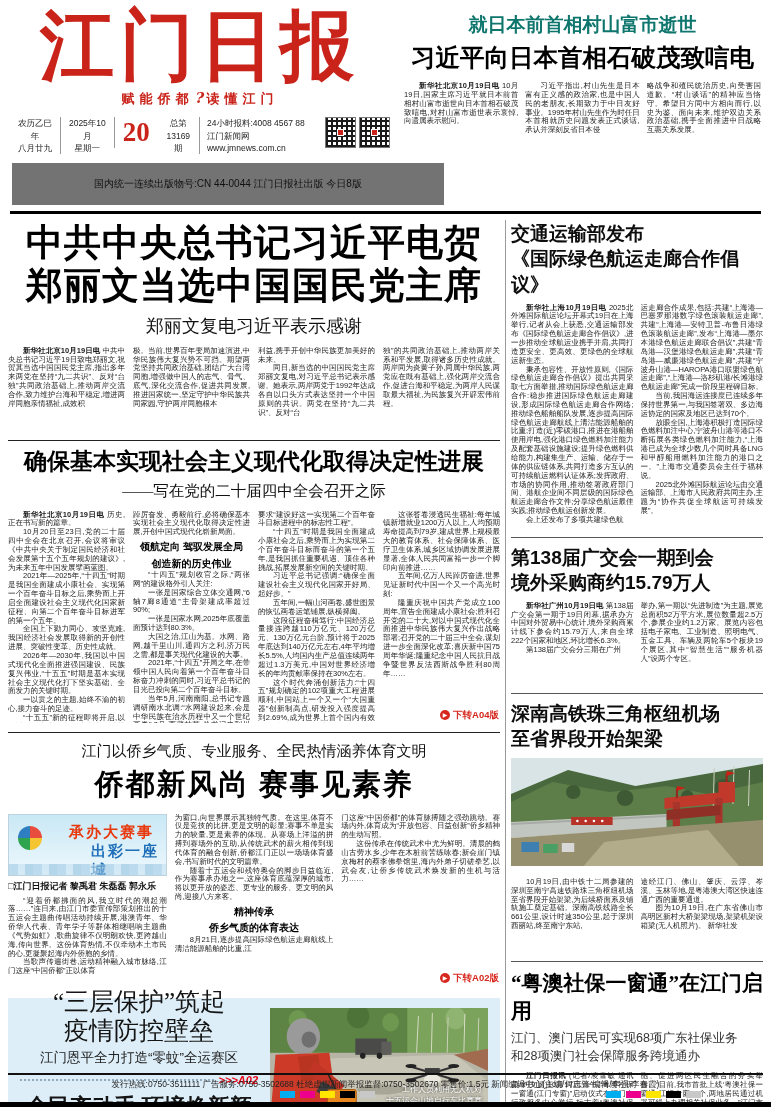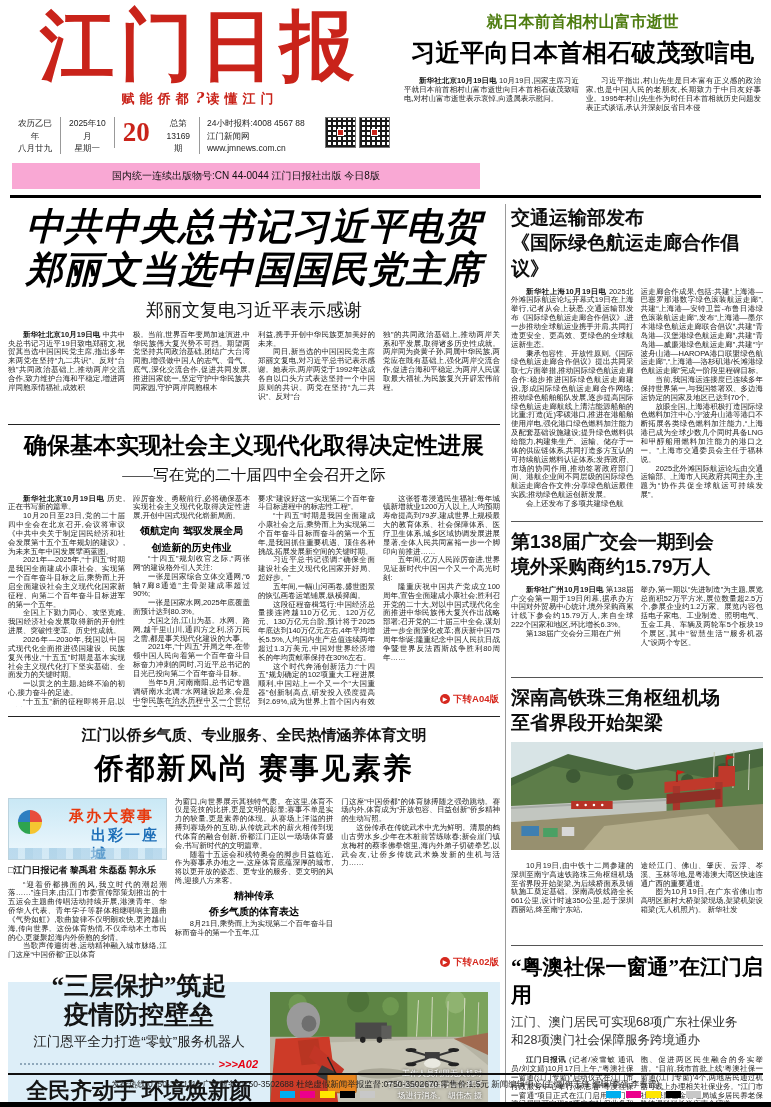--- a/index.html
+++ b/index.html
@@ -27,27 +27,27 @@
   .ds-seg { padding:0 7px; font-size:8.5px; line-height:1.45; color:#222; text-align:center; }
   .ds-seg + .ds-seg { border-left:1px solid #999; }
   .ds-day { font-size:27px; font-weight:bold; color:#c9231a; padding:0 8px;
     border-left:1px solid #999; font-family:"Liberation Serif",serif; }
   .ds-qr { display:flex; gap:3px; margin-left:6px; }
   .qr { width:31px; height:31px; border:1px solid #777; position:relative;
     background:
       repeating-linear-gradient(0deg,#1b1b1b 0 2px,transparent 2px 5px),
       repeating-linear-gradient(90deg,#1b1b1b 0 2px,#fff 2px 5px); }
   .qr::after { content:""; position:absolute; inset:11px; background:#c9231a; border:1px solid #fff; }
-  .pub-bar { background:#f9a8d4; width:468px; margin:9px 0 0 2px; text-align:center;
-    font-size:10px; padding:6px 0; color:#111; }
+  .pub-bar { background:#737373; width:432px; margin:9px 0 0 2px; text-align:center;
+    font-size:10px; padding:14px 0; color:#111; }
   .head-rule { height:3px; background:#000; margin-top:6px; }
 
   
   .mast-right { flex:1; padding:4px 0 0 14px; }
-  .obit-kicker { text-align:center; font-size:16px; font-weight:bold; color:#4d7c0f; }
+  .obit-kicker { text-align:center; font-size:19px; font-weight:bold; color:#0f766e; }
   .obit-head { text-align:center; font-size:24.5px; font-weight:900; margin:3px 0 8px; color:#000; }
   .obit-cols { display:flex; gap:7px; }
   .obit-col { flex:1; height:68px; overflow:hidden; }
 
   
   p.para { font-size:7.5px; line-height:1.18; text-align:justify; text-indent:2em;
     color:#1b1b1b; margin:0; }
   p.para b { font-weight:bold; }
   p.cont { text-indent:0; }
   p.colhead { text-indent:0; text-align:center; font-weight:900; font-size:10px;
@@ -62,51 +62,51 @@
     text-align:center; margin-right:3px; vertical-align:1px; }
 
   
   .main { display:flex; padding:0 8px; }
   .left-region { width:492px; }
   .v-divider { width:1px; background:#9a9a9a; margin:6px 5px 0; }
   .right-region { flex:1; overflow:hidden; }
 
   
   .a1 { text-align:center; padding-top:8px; }
-  .a1 .hl { font-size:37px; font-weight:900; line-height:1.14; letter-spacing:1px; color:#000;font-style:italic; }
+  .a1 .hl { font-size:37px; font-weight:900; line-height:1.14; letter-spacing:1px; color:#000; }
   .a1 .sub { font-size:18px; margin:7px 0 9px; color:#111; }
   .a1 .colwrap { text-align:left; }
   .a1 .col { height:84px; }
   .sep-strong { border-bottom:1.5px solid #222; margin:9px 0 7px; }
 
   
   .a2 .hl { font-size:23px; font-weight:900; text-align:center; line-height:1.25; color:#000; }
   .a2 .sub { font-size:15.5px; text-align:center; margin:4px 0 9px; color:#111; }
   .a2 .col { height:212px; }
 
   
   .a3 { padding-top:2px; }
-  .a3 .kicker { font-size:15px; text-align:center; font-weight:bold; color:#111; }
+  .a3 .kicker { font-size:15px; text-align:center; font-weight:normal; color:#111; }
   .a3 .hl { font-size:29px; font-weight:900; text-align:center; letter-spacing:2px;
     margin:4px 0 9px; color:#000; }
   .a3 .col { height:172px; }
   .promo { height:62px; background:linear-gradient(180deg,#c9e8f5,#eef8fd);
     border:1px solid #bcd3de; position:relative; margin-bottom:4px; padding:8px 4px 2px 60px; overflow:hidden; }
   .promo .l1 { color:#e8380d; font-weight:900; font-size:15px; letter-spacing:2px; }
   .promo .l2 { color:#1e6fb8; font-weight:900; font-size:15px; letter-spacing:2px; margin-left:22px; }
   .promo-ball { position:absolute; left:9px; top:11px; width:24px; height:24px; border-radius:50%;
     background:conic-gradient(#e84c3d 0 25%,#f5c531 0 50%,#2ea44f 0 75%,#2d7fc1 0); }
   .promo::after { content:""; position:absolute; left:0; right:0; bottom:0; height:11px; opacity:.6;
     background:repeating-linear-gradient(90deg,#9cc8e4 0 9px,#c3e0f0 9px 16px,#8fc0de 16px 24px); }
   .byline { font-size:9px; font-weight:bold; margin:3px 0 4px; color:#111; }
 
   
   .promo-box { margin-top:12px; background:#ddeef8; display:flex; padding:10px 12px; gap:12px; height:134px; }
   .pb-left { width:238px; text-align:center; display:flex; flex-direction:column; justify-content:center; }
-  .pb1 { font-size:25px; font-weight:700; line-height:1.15; color:#141414; }
+  .pb1 { font-size:25px; font-weight:400; line-height:1.15; color:#141414; }
   .pb1-sub { font-size:13.5px; margin-top:3px; color:#222; }
   .pb-jumprow { display:flex; align-items:center; margin:7px 0 6px; }
   .pb-dots { flex:1; border-bottom:2px dotted #8fa8bb; }
   .pb-jump { color:#e60012; font-weight:900; font-size:11px; font-style:italic; margin-left:5px; }
   .pb2 { font-size:22px; font-weight:900; color:#141414; }
   .pb2-sub { font-size:12.5px; margin-top:2px; color:#222; }
   .pb-photo { flex:1; position:relative; overflow:hidden; }
   .pb-photo svg { display:block; width:100%; height:100%; }
   .pb-cap { position:absolute; right:6px; bottom:4px; }
   .pb-cap p { font-size:8px; line-height:1.4; color:#fff; text-align:right; text-indent:0;
@@ -176,20 +176,23 @@
       <div class="mast-right">
         <div class="obit-kicker">就日本前首相村山富市逝世</div>
         <div class="obit-head serif">习近平向日本首相石破茂致唁电</div>
         <div class="obit-cols">
           <div class="obit-col">
               <p class="para"><b>新华社北京10月19日电 </b>10月19日,国家主席习近平就日本前首相村山富市逝世向日本首相石破茂致唁电,对村山富市逝世表示哀悼,向遗属表示慰问。</p>
             </div>
           <div class="obit-col">
               <p class="para">习近平指出,村山先生是日本富有正义感的政治家,也是中国人民的老朋友,长期致力于中日友好事业。1995年村山先生作为时任日本首相就历史问题发表正式谈话,承认并深刻反省日本侵</p>
             </div>
+          <div class="obit-col">
+              <p class="para cont">略战争和殖民统治历史,向受害国道歉。“村山谈话”的精神应当恪守。希望日方同中方相向而行,以史为鉴、面向未来,维护双边关系政治基础,携手全面推进中日战略互惠关系发展。</p>
+            </div>
         </div>
       </div>
     </div>
     <div class="head-rule"></div>
   </div>
 
   <div class="main">
 
     <div class="left-region">
 
@@ -271,35 +274,35 @@
             <div>
                 <p class="para">“迎着侨都拂面的风,我立时代的潮起潮落……”连日来,由江门市委宣传部策划推出的十五运会主题曲传唱活动持续开展,港澳青年、华侨华人代表、青年学子等群体相继唱响主题曲《气势如虹》,歌曲旋律不仅明朗欢快,更跨越山海,传向世界。这份体育热情,不仅牵动本土市民的心,更凝聚起海内外侨胞的乡情。</p>
                 <p class="para">当歌声传遍街巷,运动精神融入城市脉络,江门这座“中国侨都”正以体育</p>
               </div>
           </div>
           <div class="col">
               <p class="para cont">为窗口,向世界展示其独特气质。在这里,体育不仅是竞技的比拼,更是文明的彰显;赛事不单是实力的较量,更是素养的体现。从赛场上洋溢的拼搏到赛场外的互助,从传统武术的薪火相传到现代体育的融合创新,侨都江门正以一场场体育盛会,书写新时代的文明篇章。</p>
               <p class="para">随着十五运会和残特奥会的脚步日益临近,作为赛事承办地之一,这座体育底蕴深厚的城市,将以更开放的姿态、更专业的服务、更文明的风尚,迎接八方来客。</p>
               <p class="para colhead">精神传承</p>
               <p class="para colhead">侨乡气质的体育表达</p>
-              <p class="para">8月21日,乘势而上为实现第二个百年奋斗目标而奋斗的第一个五年,江</p>
+              <p class="para">8月21日,逐步提高国际绿色航运走廊航线上清洁能源船舶的比重,江</p>
             </div>
           <div class="col">
               <p class="para cont">门这座“中国侨都”的体育脉搏随之强劲跳动。赛场内外,体育成为“开放包容、日益创新”侨乡精神的生动写照。</p>
               <p class="para">这份传承在传统武术中尤为鲜明。清晨的鹤山古劳水乡,少年在木桩前苦练咏春;新会崖门镇京梅村的蔡李佛拳馆里,海内外弟子切磋拳艺,以武会友,让侨乡传统武术焕发新的生机与活力……</p>
             </div>
           <div class="jump-float">下转A02版</div>
         </div>
       </div>
 
       <div class="promo-box">
         <div class="pb-left">
           <div class="pb1 serif">“三层保护”筑起</div>
           <div class="pb1 serif">疫情防控壁垒</div>
-          <div class="pb1-sub">江门恩平全力打造“零蚊”服务机器人</div>
+          <div class="pb1-sub">江门恩平全力打造“零蚊”全运赛区</div>
           <div class="pb-jumprow">
             <span class="pb-dots"></span>
             <span class="pb-jump">&gt;&gt;&gt;A02</span>
           </div>
           <div class="pb2 serif">全民齐动手 环境焕新颜</div>
           <div class="pb2-sub">爱国卫生运动织密健康防护网</div>
         </div>
         <div class="pb-photo">
           <svg viewBox="0 0 235 112" preserveAspectRatio="none">
             <rect x="0" y="0" width="235" height="46" fill="#5d8444"></rect>

